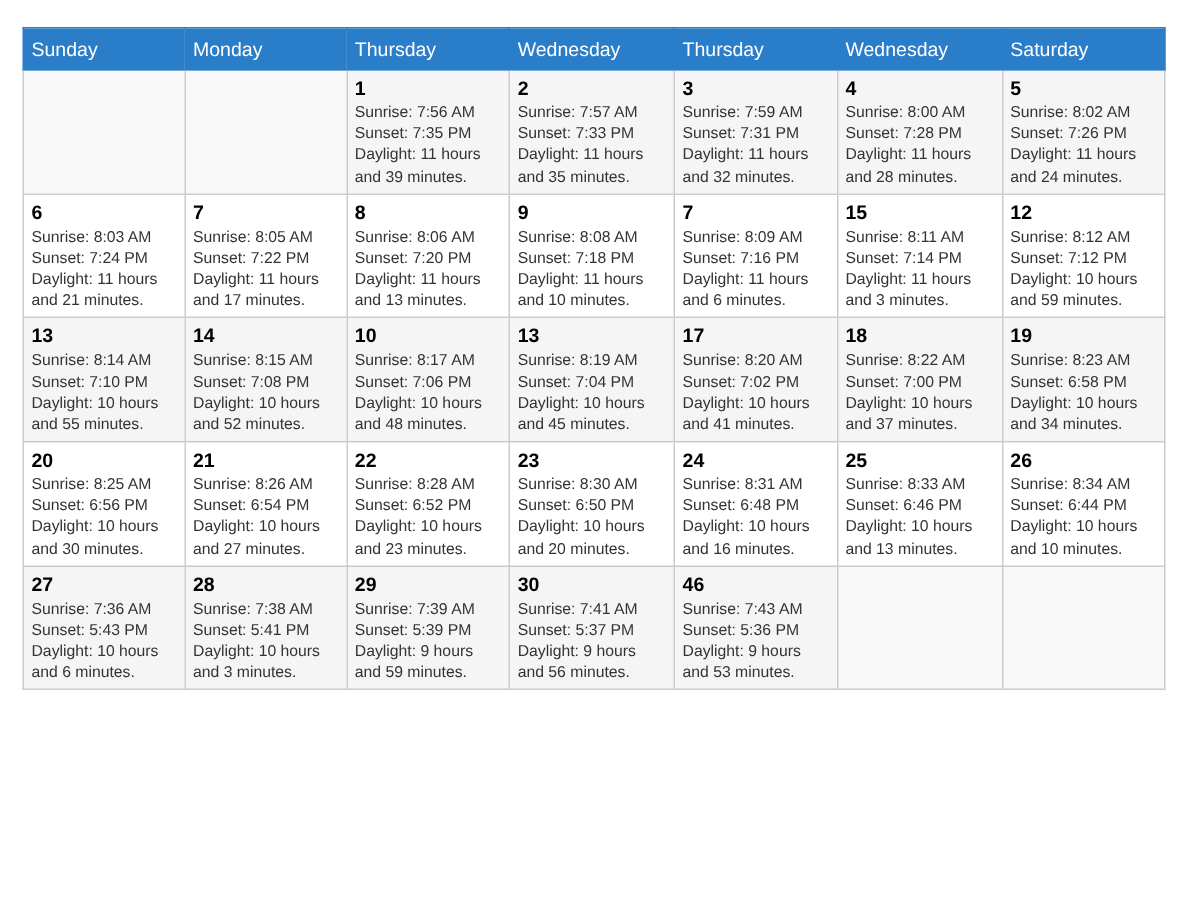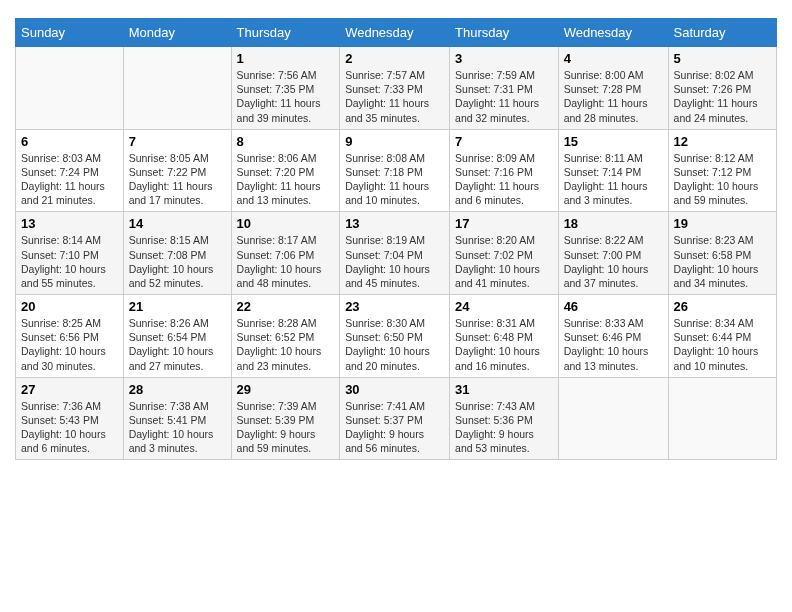--- a/index.html
+++ b/index.html
@@ -217,21 +217,21 @@
         </td>
         <td>
           <span class="day-number">23</span>
           <div class="day-info">Sunrise: 8:30 AM<br>Sunset: 6:50 PM<br>Daylight: 10 hours and 20 minutes.</div>
         </td>
         <td>
           <span class="day-number">24</span>
           <div class="day-info">Sunrise: 8:31 AM<br>Sunset: 6:48 PM<br>Daylight: 10 hours and 16 minutes.</div>
         </td>
         <td>
-          <span class="day-number">46</span>
+          <span class="day-number">25</span>
           <div class="day-info">Sunrise: 8:33 AM<br>Sunset: 6:46 PM<br>Daylight: 10 hours and 13 minutes.</div>
         </td>
         <td>
           <span class="day-number">26</span>
           <div class="day-info">Sunrise: 8:34 AM<br>Sunset: 6:44 PM<br>Daylight: 10 hours and 10 minutes.</div>
         </td>
       </tr>
       <tr>
         <td>
           <span class="day-number">27</span>
@@ -243,20 +243,20 @@
         </td>
         <td>
           <span class="day-number">29</span>
           <div class="day-info">Sunrise: 7:39 AM<br>Sunset: 5:39 PM<br>Daylight: 9 hours and 59 minutes.</div>
         </td>
         <td>
           <span class="day-number">30</span>
           <div class="day-info">Sunrise: 7:41 AM<br>Sunset: 5:37 PM<br>Daylight: 9 hours and 56 minutes.</div>
         </td>
         <td>
-          <span class="day-number">31</span>
+          <span class="day-number">46</span>
           <div class="day-info">Sunrise: 7:43 AM<br>Sunset: 5:36 PM<br>Daylight: 9 hours and 53 minutes.</div>
         </td>
         <td class="empty-cell"></td>
         <td class="empty-cell"></td>
       </tr>
     </tbody>
 </table>
 
 </body></html>

